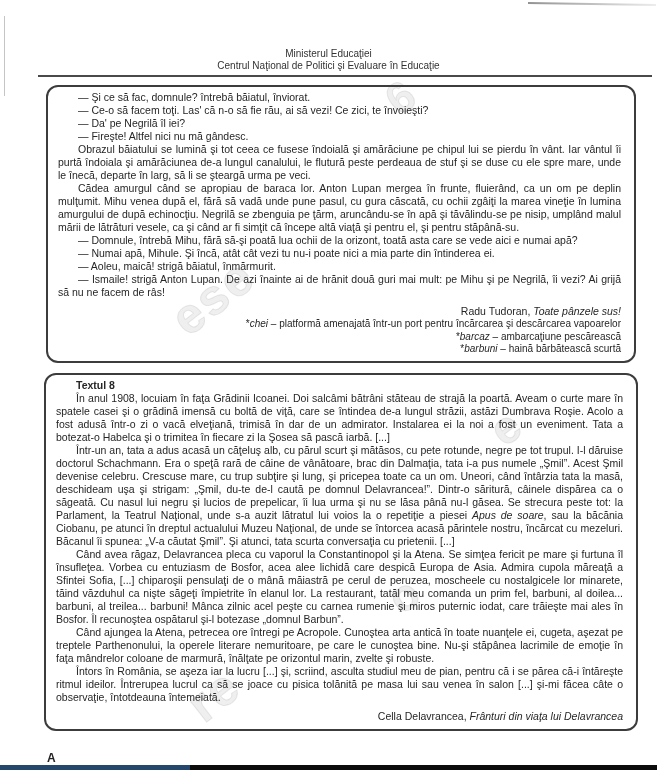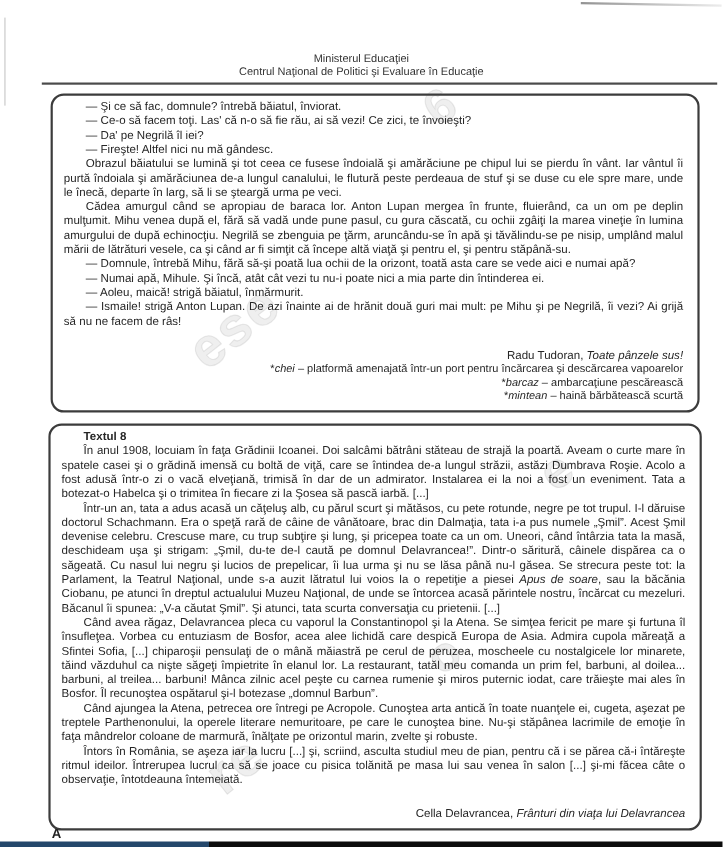--- a/index.html
+++ b/index.html
@@ -14,21 +14,21 @@
 
   .box{
     position:relative; z-index:1;
     border:2px solid #3c3c3c; border-radius:12px;
     font-size:10.5px; line-height:13px; text-align:justify;
     color:#262626;
   }
   .box1{ margin:8px 21px 0 46px; padding:4px 13px 5px 10px; }
   .box2{ margin:10px 19px 0 44px; padding:4px 13px 6px 10px; }
   .para{ margin:0; text-indent:20px; }
-  .attribution{ text-align:right; margin-top:18px; }
+  .attribution{ text-align:right; margin-top:6px; }
   .attribution .para{ text-indent:0; }
   .footnotes{ font-size:10px; line-height:12.5px; text-align:right; }
   .footnotes .para{ text-indent:0; }
   .it{ font-style:italic; }
   .t2-title{ font-weight:bold; padding-left:20px; }
 
   .footer-letter{ position:absolute; left:47px; top:751px; font-weight:bold; font-size:12px; color:#222; z-index:2; }
   .bottom-bar{ position:absolute; left:0; bottom:0; width:657px; height:5px; display:flex; z-index:3; }
   .bar-left{ width:190px; background:#24476b; }
   .bar-right{ flex:1; background:#0c0c0c; }
@@ -80,21 +80,21 @@
       <p class="para"><span>— Numai apă, Mihule. Şi încă, atât cât vezi tu nu-i poate nici a mia parte din întinderea ei.</span></p>
       <p class="para"><span>— Aoleu, maică! strigă băiatul, înmărmurit.</span></p>
       <p class="para"><span>— Ismaile! strigă Anton Lupan. De azi înainte ai de hrănit două guri mai mult: pe Mihu şi pe Negrilă, îi vezi? Ai grijă să nu ne facem de râs!</span></p>
     </div>
   <div class="attribution">
       <p class="para"><span>Radu Tudoran, </span><span class="it">Toate pânzele sus!</span></p>
     </div>
   <div class="footnotes">
       <p class="para"><span>*</span><span class="it">chei</span><span> – platformă amenajată într-un port pentru încărcarea şi descărcarea vapoarelor</span></p>
       <p class="para"><span>*</span><span class="it">barcaz</span><span> – ambarcaţiune pescărească</span></p>
-      <p class="para"><span>*</span><span class="it">mintean</span><span> – haină bărbătească scurtă</span></p>
+      <p class="para"><span>*</span><span class="it">barbuni</span><span> – haină bărbătească scurtă</span></p>
     </div>
 </div>
 
 <div class="box box2">
   <div class="t2-title">Textul 8</div>
   <div>
       <p class="para"><span>În anul 1908, locuiam în faţa Grădinii Icoanei. Doi salcâmi bătrâni stăteau de strajă la poartă. Aveam o curte mare în spatele casei şi o grădină imensă cu boltă de viţă, care se întindea de-a lungul străzii, astăzi Dumbrava Roşie. Acolo a fost adusă într-o zi o vacă elveţiană, trimisă în dar de un admirator. Instalarea ei la noi a fost un eveniment. Tata a botezat-o Habelca şi o trimitea în fiecare zi la Şosea să pască iarbă. [...]</span></p>
       <p class="para"><span>Într-un an, tata a adus acasă un căţeluş alb, cu părul scurt şi mătăsos, cu pete rotunde, negre pe tot trupul. I-l dăruise doctorul Schachmann. Era o speţă rară de câine de vânătoare, brac din Dalmaţia, tata i-a pus numele „Şmil”. Acest Şmil devenise celebru. Crescuse mare, cu trup subţire şi lung, şi pricepea toate ca un om. Uneori, când întârzia tata la masă, deschideam uşa şi strigam: „Şmil, du-te de-l caută pe domnul Delavrancea!”. Dintr-o săritură, câinele dispărea ca o săgeată. Cu nasul lui negru şi lucios de prepelicar, îi lua urma şi nu se lăsa până nu-l găsea. Se strecura peste tot: la Parlament, la Teatrul Naţional, unde s-a auzit lătratul lui voios la o repetiţie a piesei </span><span class="it">Apus de soare</span><span>, sau la băcănia Ciobanu, pe atunci în dreptul actualului Muzeu Naţional, de unde se întorcea acasă părintele nostru, încărcat cu mezeluri. Băcanul îi spunea: „V-a căutat Şmil”. Şi atunci, tata scurta conversaţia cu prietenii. [...]</span></p>
       <p class="para"><span>Când avea răgaz, Delavrancea pleca cu vaporul la Constantinopol şi la Atena. Se simţea fericit pe mare şi furtuna îl însufleţea. Vorbea cu entuziasm de Bosfor, acea alee lichidă care despică Europa de Asia. Admira cupola măreaţă a Sfintei Sofia, [...] chiparoşii pensulaţi de o mână măiastră pe cerul de peruzea, moscheele cu nostalgicele lor minarete, tăind văzduhul ca nişte săgeţi împietrite în elanul lor. La restaurant, tatăl meu comanda un prim fel, barbuni, al doilea... barbuni, al treilea... barbuni! Mânca zilnic acel peşte cu carnea rumenie şi miros puternic iodat, care trăieşte mai ales în Bosfor. Îl recunoştea ospătarul şi-l botezase „domnul Barbun”.</span></p>
       <p class="para"><span>Când ajungea la Atena, petrecea ore întregi pe Acropole. Cunoştea arta antică în toate nuanţele ei, cugeta, aşezat pe treptele Parthenonului, la operele literare nemuritoare, pe care le cunoştea bine. Nu-şi stăpânea lacrimile de emoţie în faţa mândrelor coloane de marmură, înălţate pe orizontul marin, zvelte şi robuste.</span></p>

